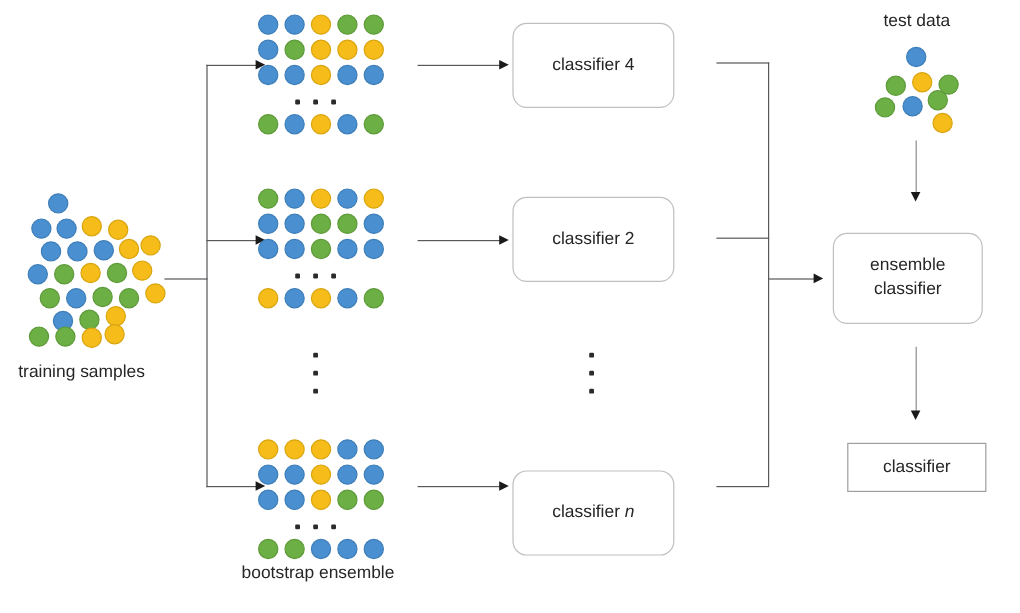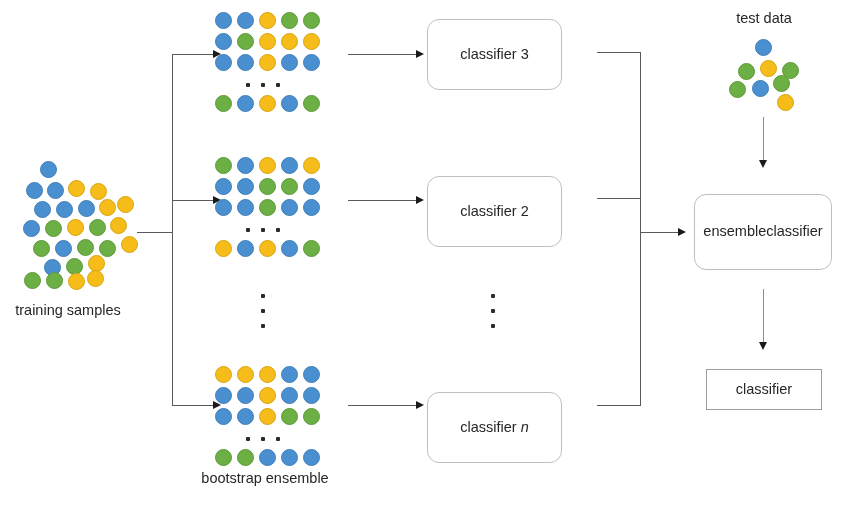--- a/index.html
+++ b/index.html
@@ -197,24 +197,24 @@
   <div class="hline" style="left:348px;top:54px;width:70px;"></div>
   <div class="arrowhead right" style="left:416px;top:49.5px;"></div>
 
   <div class="hline" style="left:348px;top:200px;width:70px;"></div>
   <div class="arrowhead right" style="left:416px;top:195.5px;"></div>
 
   <div class="hline" style="left:348px;top:405px;width:70px;"></div>
   <div class="arrowhead right" style="left:416px;top:400.5px;"></div>
 
   <div class="box round" style="left:427px;top:19px;width:135px;height:71px;">
-    <span>classifier 3</span>
-  </div>
-
-  <div class="box round" style="left:427px;top:176px;width:135px;height:71px;">
+    <span>classifier 4</span>
+  </div>
+
+  <div class="box round" style="left:427px;top:164px;width:135px;height:71px;">
     <span>classifier 2</span>
   </div>
 
   <div class="box round" style="left:427px;top:373px;width:135px;height:71px;margin-top:19px;">
     <span><span>classifier </span><span class="ital">n</span></span>
   </div>
 
   <div class="vdots" style="left:491px;top:294px;">
     <i></i>
       <i></i>
@@ -236,21 +236,21 @@
       <div class="dot green" style="left: 782px; top: 62px; width: 17px; height: 17px;"></div>
       <div class="dot green" style="left: 729px; top: 81px; width: 17px; height: 17px;"></div>
       <div class="dot blue" style="left: 752px; top: 80px; width: 17px; height: 17px;"></div>
       <div class="dot green" style="left: 773px; top: 75px; width: 17px; height: 17px;"></div>
       <div class="dot yellow" style="left: 777px; top: 94px; width: 17px; height: 17px;"></div>
     </div>
 
   <div class="vline gray" style="left:763px;top:117px;height:46px;"></div>
   <div class="arrowhead down" style="left:758.5px;top:160px;"></div>
 
-  <div class="box round" style="left:694px;top:194px;width:138px;height:76px;flex-direction:row;">
+  <div class="box round" style="left:694px;top:194px;width:125px;height:76px;flex-direction:column;">
     <span>ensemble</span>
     <span>classifier</span>
   </div>
 
   <div class="vline gray" style="left:763px;top:289px;height:56px;"></div>
   <div class="arrowhead down" style="left:758.5px;top:342px;"></div>
 
   <div class="box sharp" style="left:706px;top:369px;width:116px;height:41px;">
     <span>classifier</span>
   </div>

